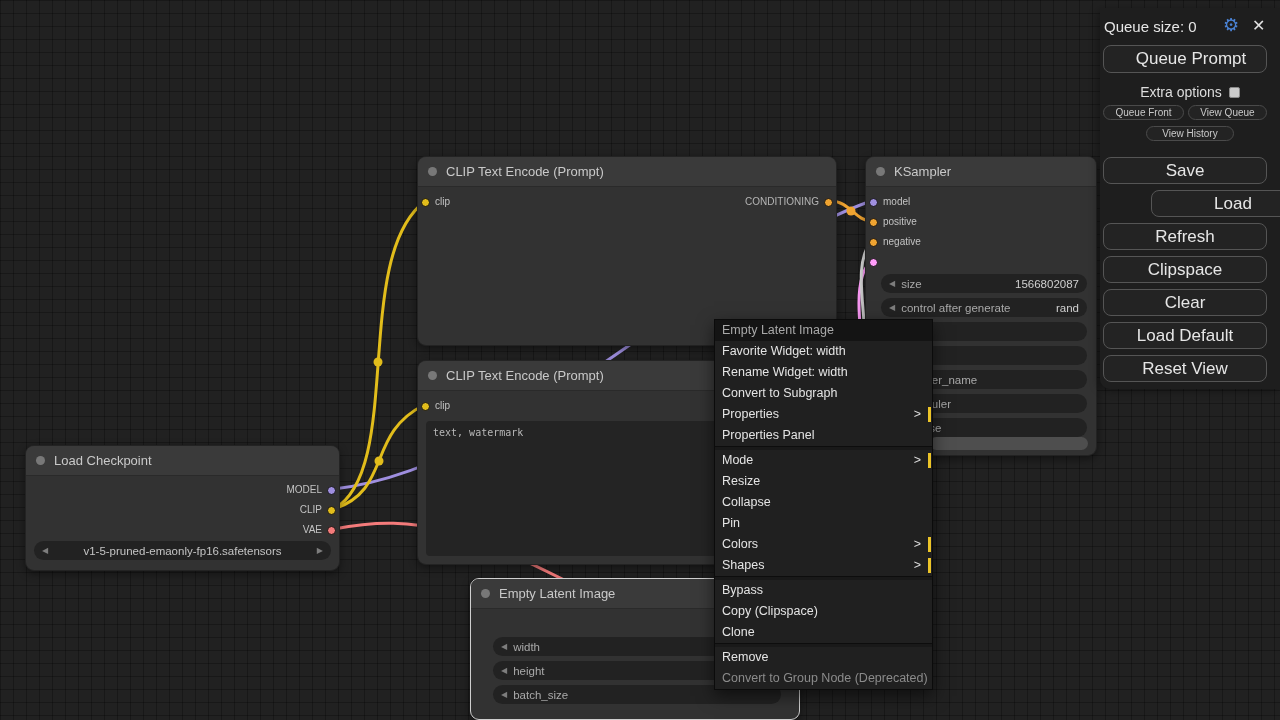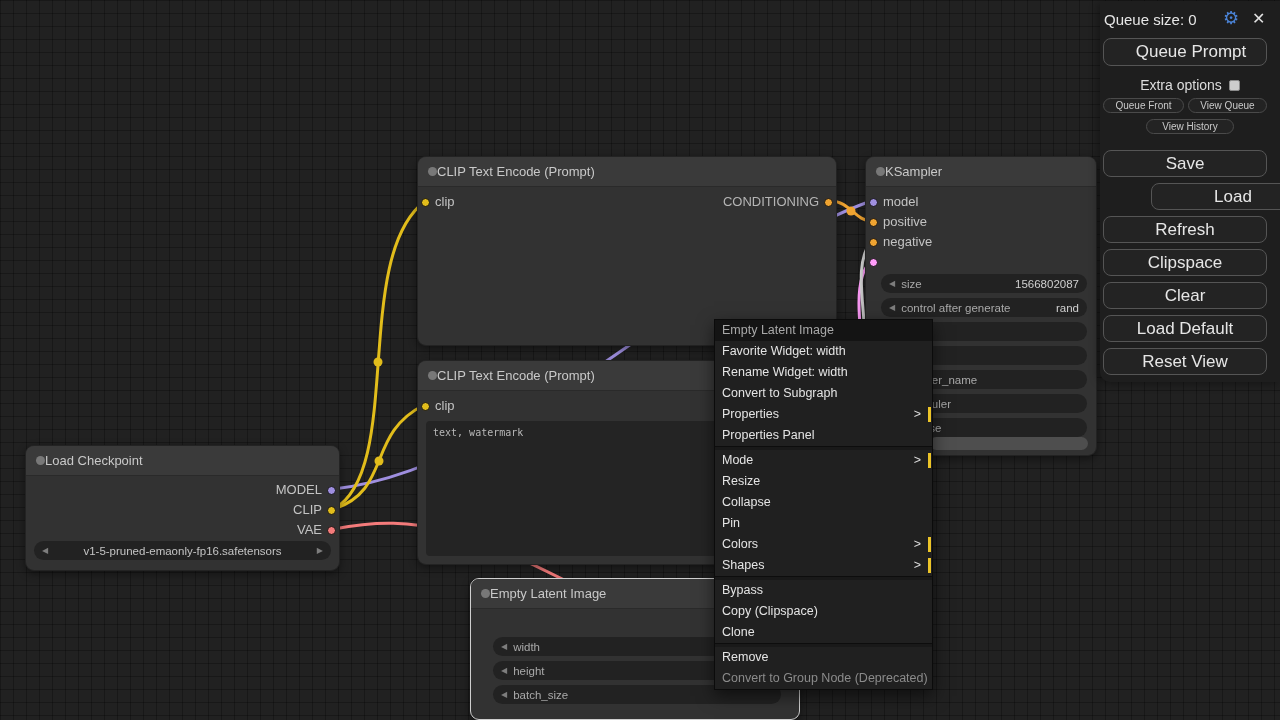--- a/index.html
+++ b/index.html
@@ -14,27 +14,27 @@
     background-size:13px 13px;
   }
   .wires { position:absolute; left:0; top:0; z-index:1; }
   .node {
     position:absolute; background:#323232; border:1px solid #232323;
     border-radius:9px; z-index:2; box-shadow:0 3px 8px rgba(0,0,0,0.45);
     overflow:hidden;
   }
   .node.selected { border:1px solid #cfcfcf; }
   .node-header {
-    height:30px; display:flex; align-items:center; padding:0 10px;
+    height:30px; display:flex; align-items:center; gap:9px; padding:0 10px;
     background:#3a3a3a; border-bottom:1px solid #2a2a2a; color:#c9c9c9;
     font-size:13px; white-space:nowrap;
   }
   .title-dot { width:9px; height:9px; border-radius:50%; background:#787878; flex:0 0 auto; }
   .port { position:absolute; width:9px; height:9px; border-radius:50%; border:1px solid #141414; z-index:3; }
-  .port-label { position:absolute; font-size:13px; color:#c3c3c3; line-height:14px; white-space:nowrap; }
+  .port-label { position:absolute; font-size:10px; color:#c3c3c3; line-height:14px; white-space:nowrap; }
   .port-label.dim { color:#b5b5b5; }
   .widget {
     position:absolute; height:19px; background:#222222; border-radius:10px;
     display:flex; align-items:center; padding:0 8px; font-size:11.5px;
     color:#a9a9a9; gap:6px; overflow:hidden; white-space:nowrap;
   }
   .widget .arrow { font-size:8px; color:#7d7d7d; flex:0 0 auto; }
   .widget .w-value { margin-left:auto; color:#cfcfcf; }
   .widget .w-center { flex:1; text-align:center; color:#c4c4c4; }
   .widget-highlight { position:absolute; height:13px; background:#4e4e4e; border-radius:7px; }
@@ -50,21 +50,21 @@
     font-size:12.5px; color:#e4e4e4;
   }
   .ctx-header { height:21px; line-height:21px; padding:0 7px; background:#141414; color:#a9a9a9; white-space:nowrap; }
   .ctx-item { height:21px; line-height:21px; padding:0 4px 0 7px; position:relative; white-space:nowrap; overflow:hidden; cursor:default; }
   .ctx-item.disabled { color:#8b8b8b; }
   .ctx-item .sub-arrow { position:absolute; right:11px; top:0; color:#dedede; }
   .ctx-item .accent { position:absolute; right:1px; top:3px; width:3px; height:15px; background:#ecc428; }
   .ctx-sep { height:4px; background:#191919; border-top:1px solid #0d0d0d; }
   
   .sidebar {
-    position:absolute; left:1100px; top:1px; width:180px; height:381px; z-index:9;
+    position:absolute; left:1100px; top:8px; width:180px; height:381px; z-index:9;
     background:#1e1e1e; border-radius:0 0 0 10px; color:#e2e2e2;
     box-shadow:-2px 2px 8px rgba(0,0,0,0.35);
   }
   .sb-row-top { position:absolute; left:4px; top:10px; font-size:15px; color:#e6e6e6; }
   .sb-gear { position:absolute; left:123px; top:7px; font-size:18px; color:#4a82d4; line-height:20px; cursor:pointer; }
   .sb-close { position:absolute; left:152px; top:8px; font-size:16px; color:#e2e2e2; line-height:20px; cursor:pointer; }
   .sb-btn {
     position:absolute; left:3px; width:164px; height:27px;
     border:1px solid #555555; border-radius:8px; background:#232323; color:#e6e6e6;
     font-size:17px; display:flex; align-items:center; justify-content:center;

